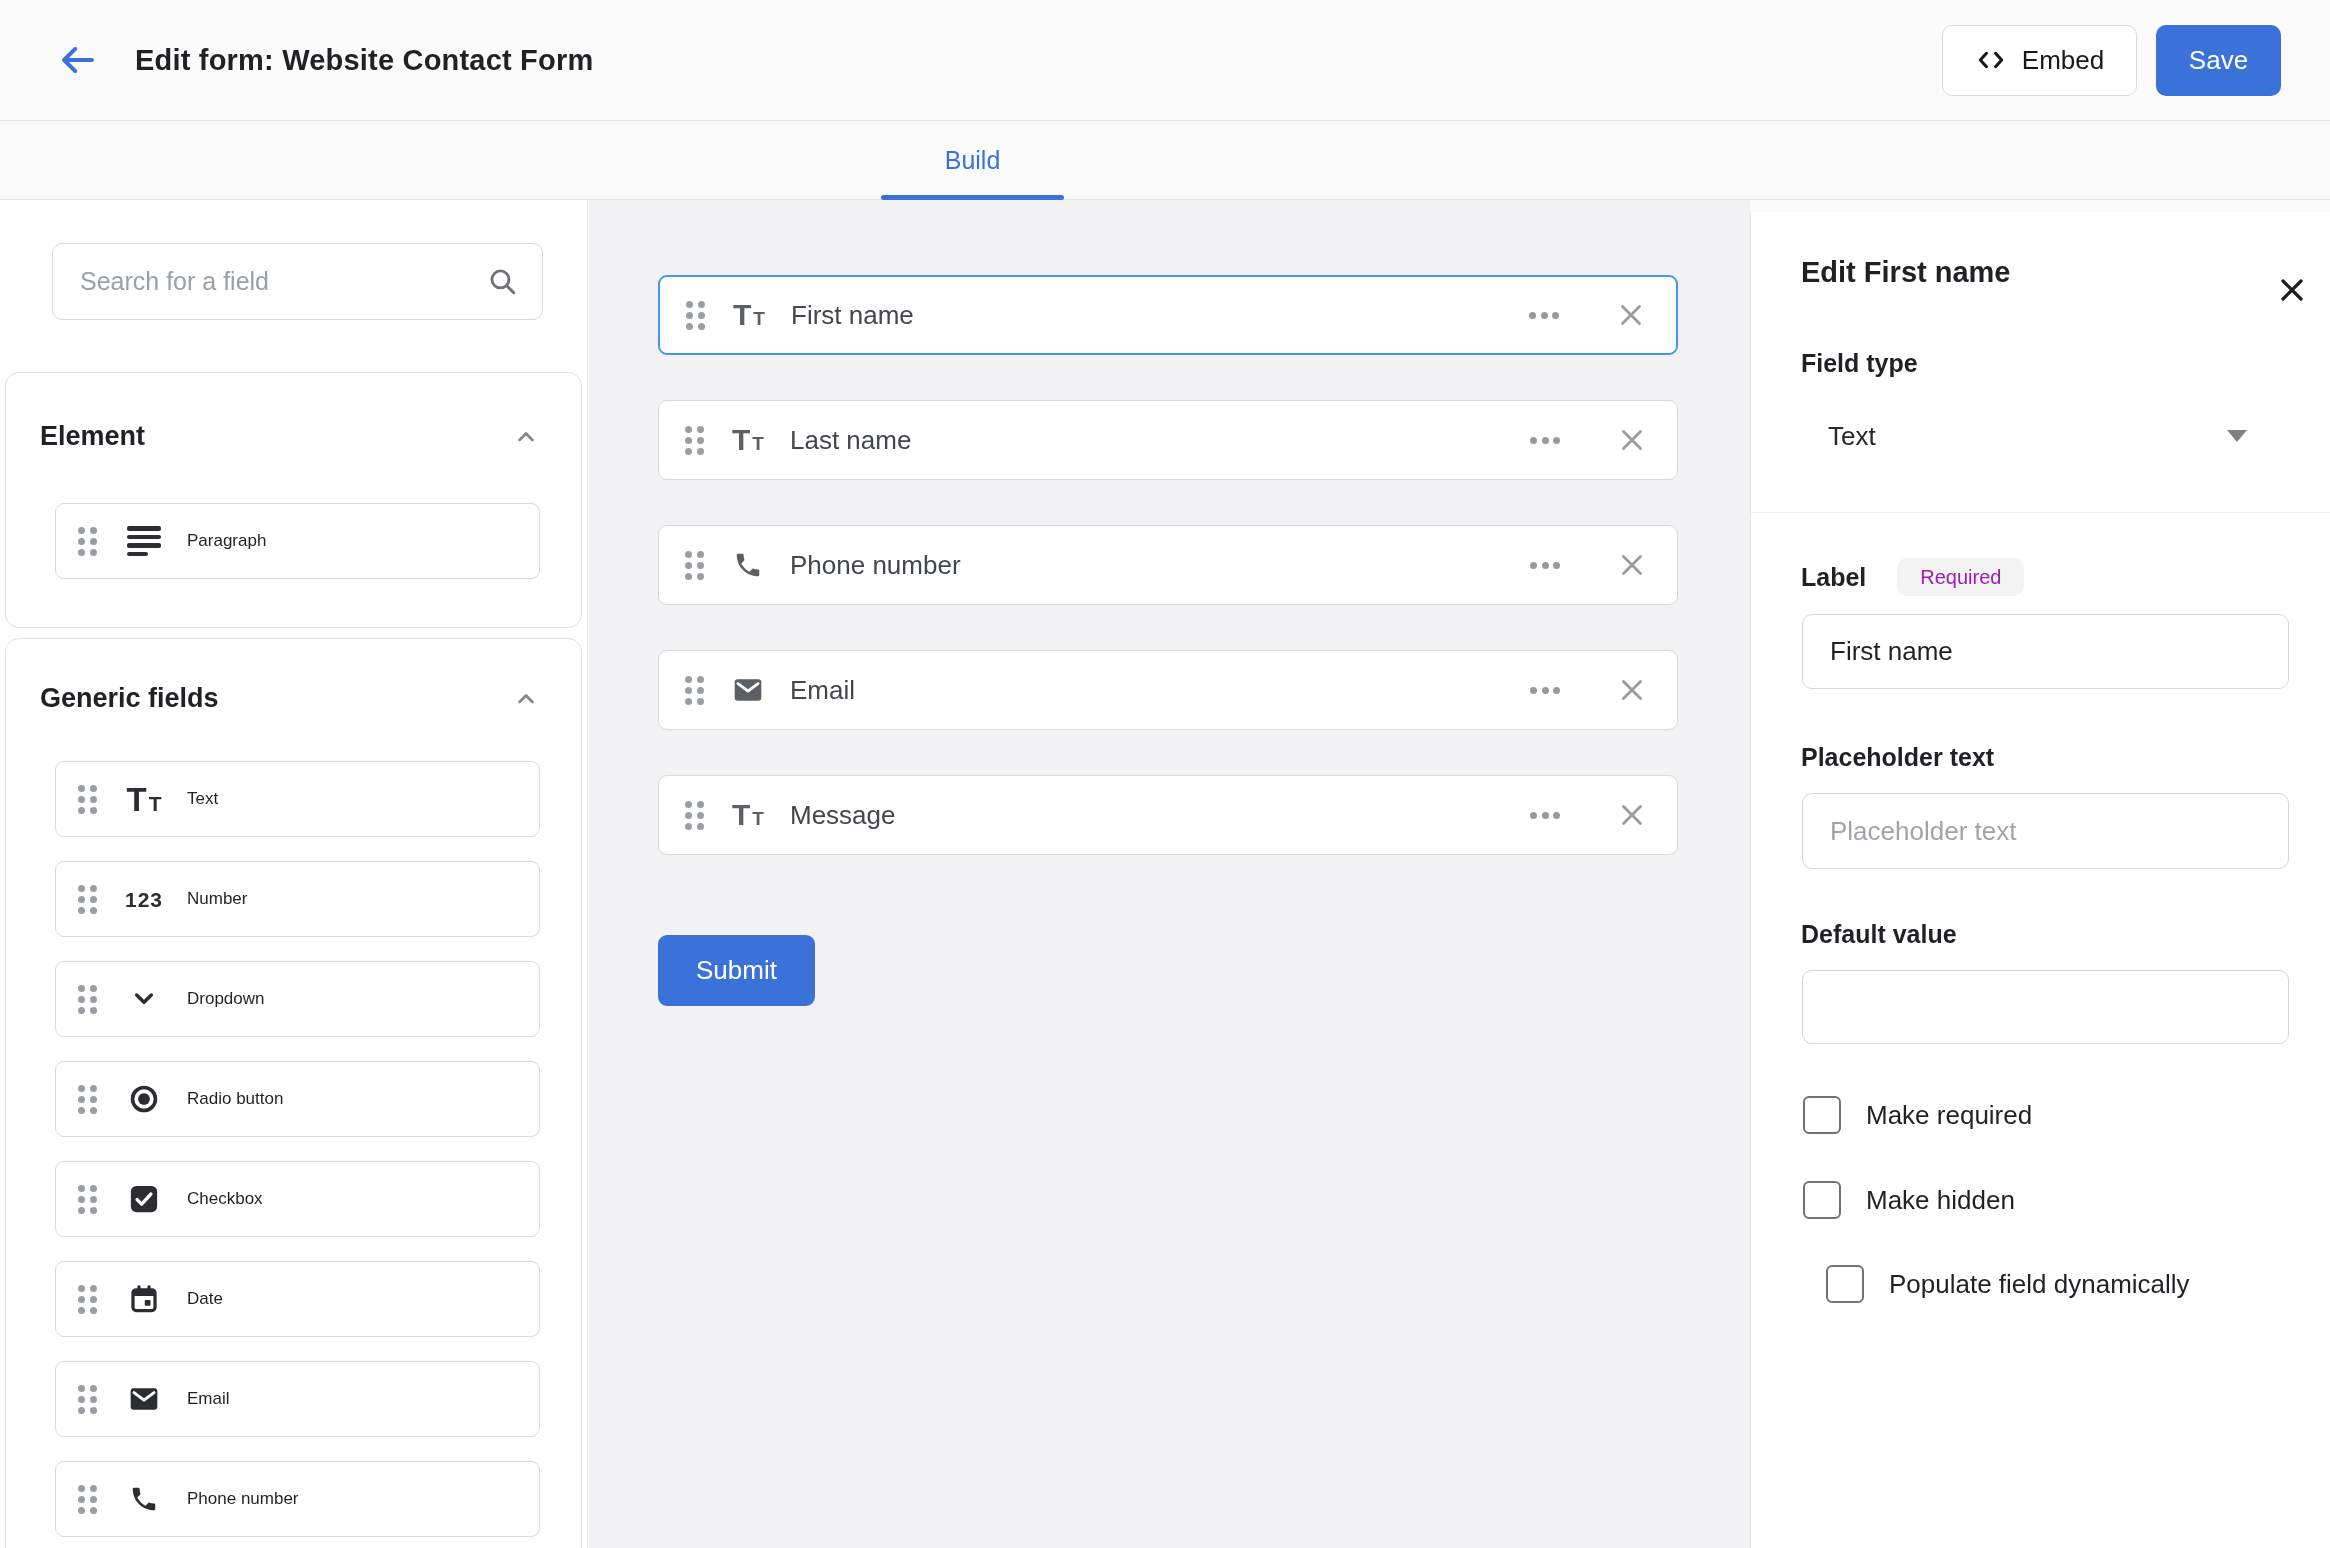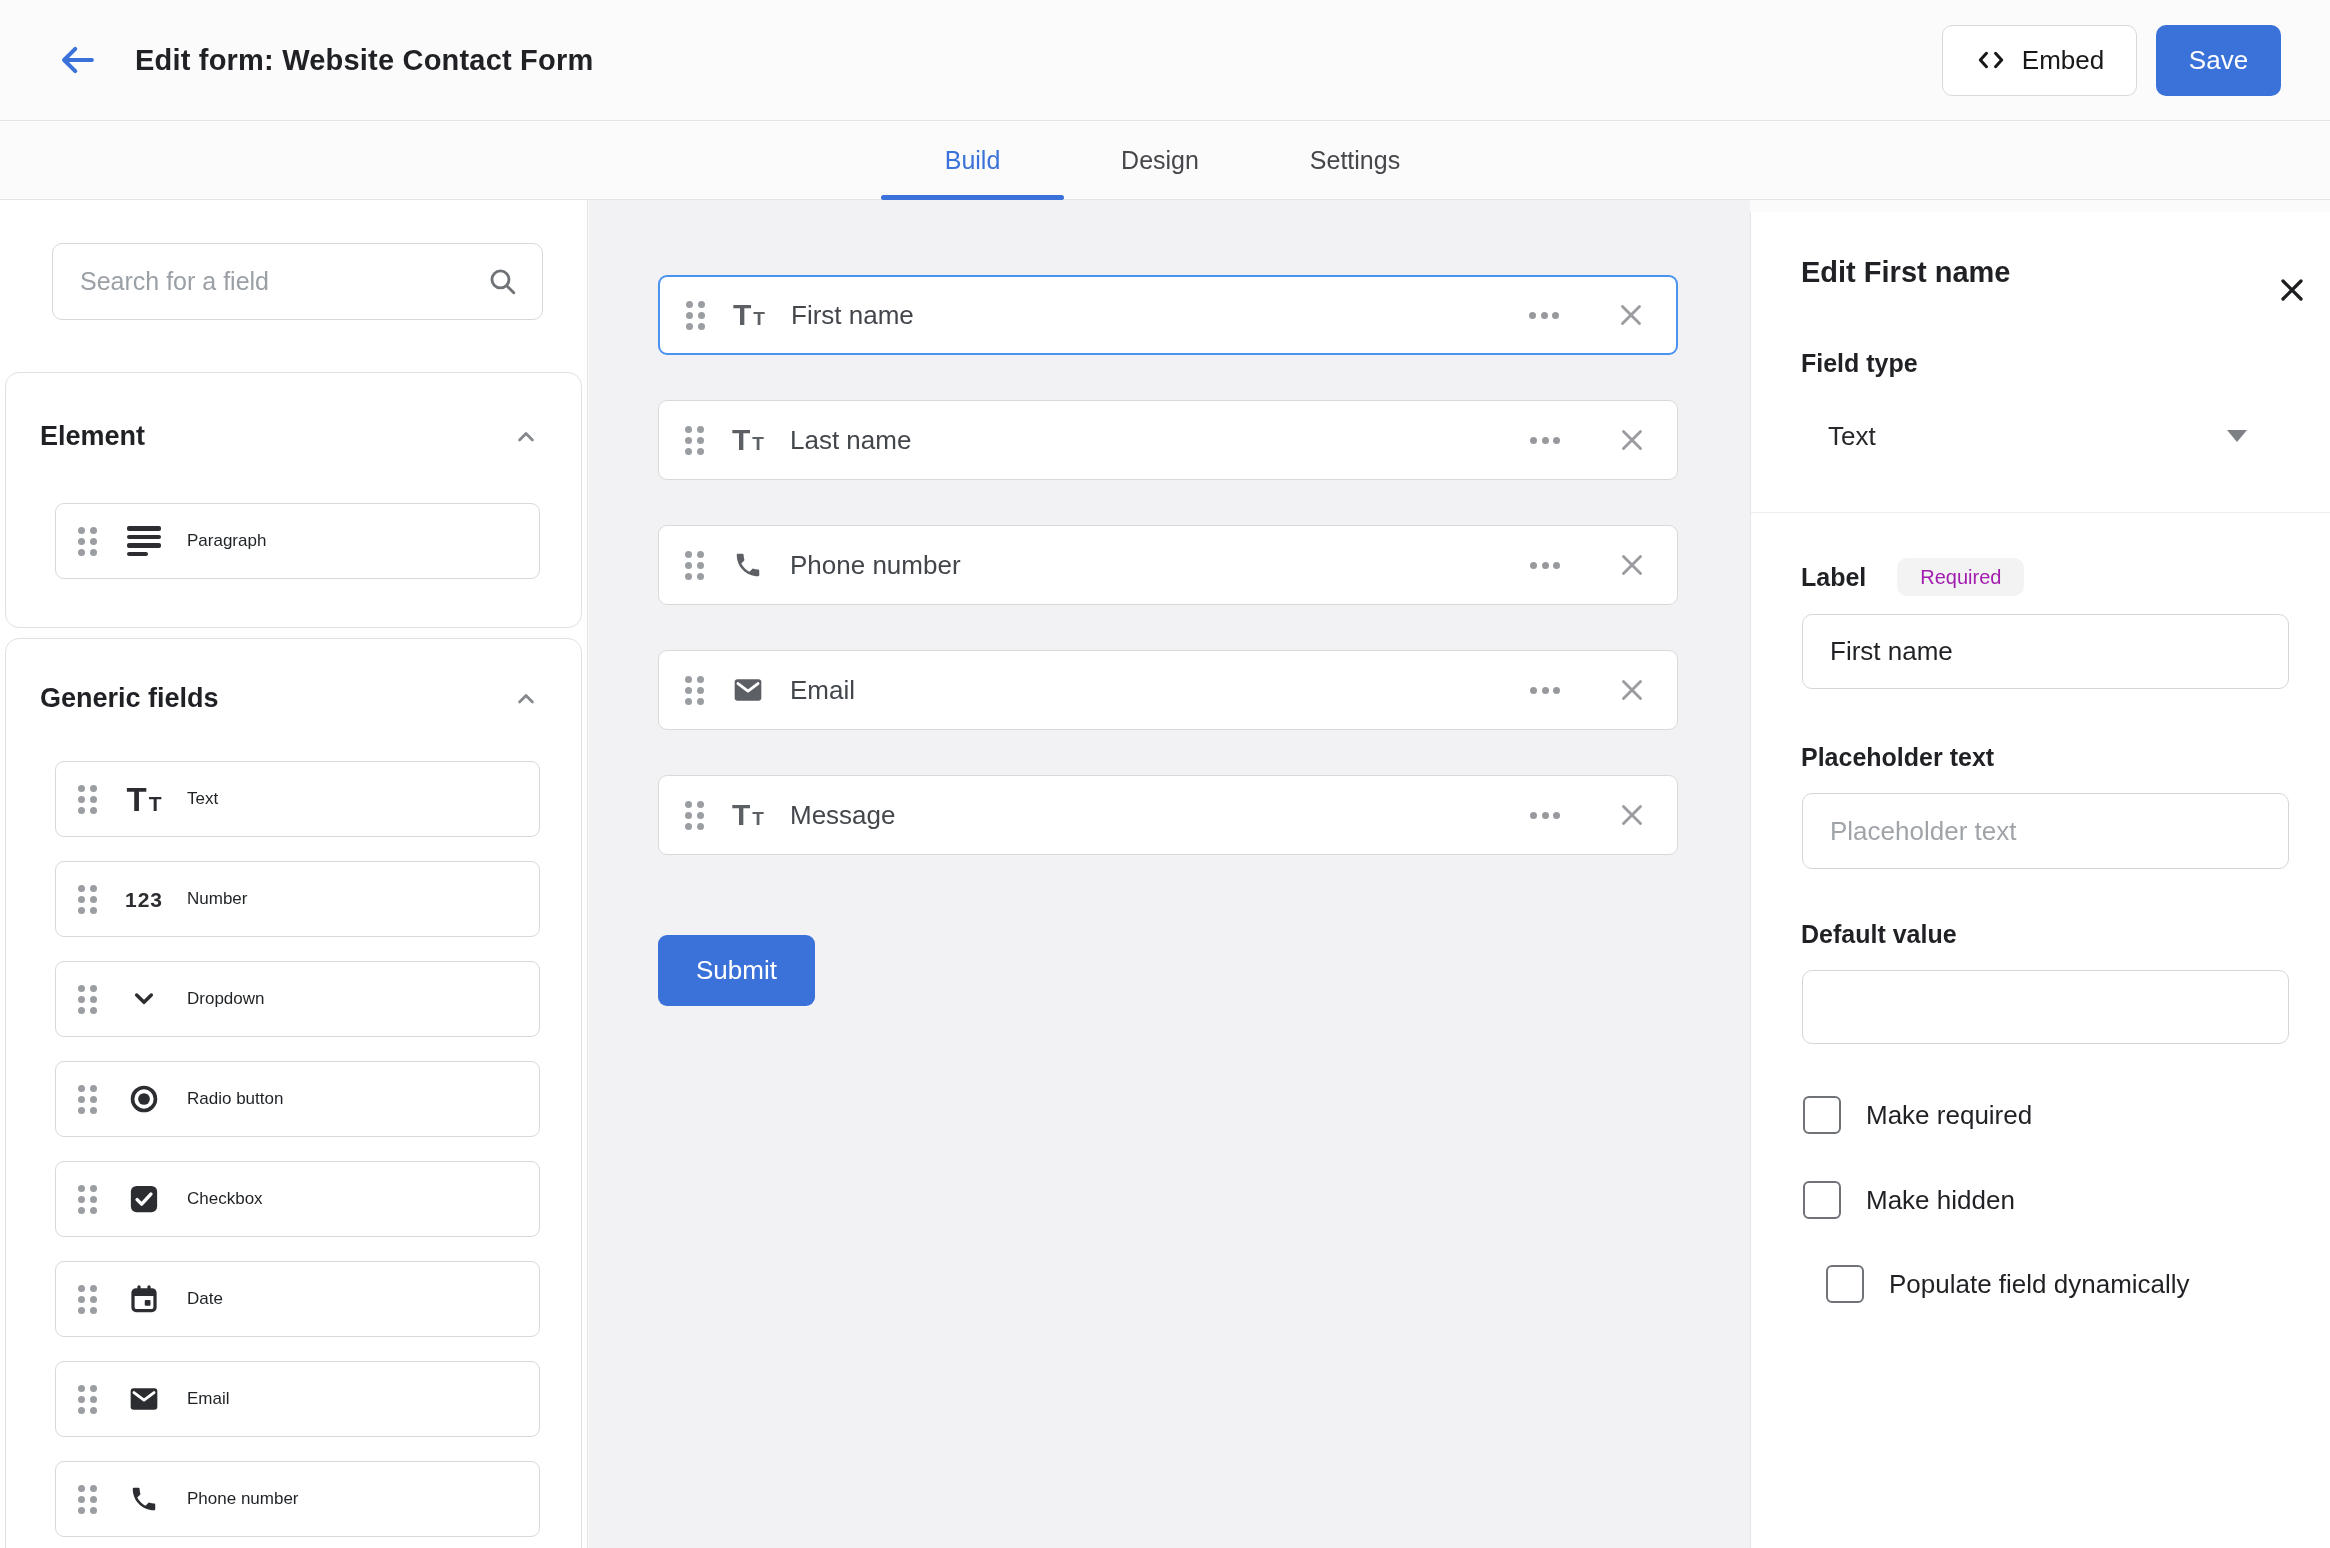--- a/index.html
+++ b/index.html
@@ -138,26 +138,20 @@
       <span>Embed</span>
     </button>
     <button class="btn-save" style="background:#3b72d9">Save</button>
   </header>
 
   <nav class="tabbar">
     <div class="tab tab-build">
       <span>Build</span>
       <div class="underline" style="background:#3b72d9"></div>
     </div>
-    <div class="tab tab-design">
-      <span>Design</span>
-    </div>
-    <div class="tab tab-settings">
-      <span>Settings</span>
-    </div>
   </nav>
 
   <aside class="sidebar">
 
     <div class="search-box">
       <input type="text" placeholder="Search for a field" style="">
       <span class="sicon">
         <svg width="34" height="34" viewBox="0 0 24 24" fill="none">
           <circle cx="10.2" cy="10.2" r="6" stroke="#6f7276" stroke-width="2"></circle>
           <path d="M14.6 14.6l5 5" stroke="#6f7276" stroke-width="2" stroke-linecap="round"></path>

